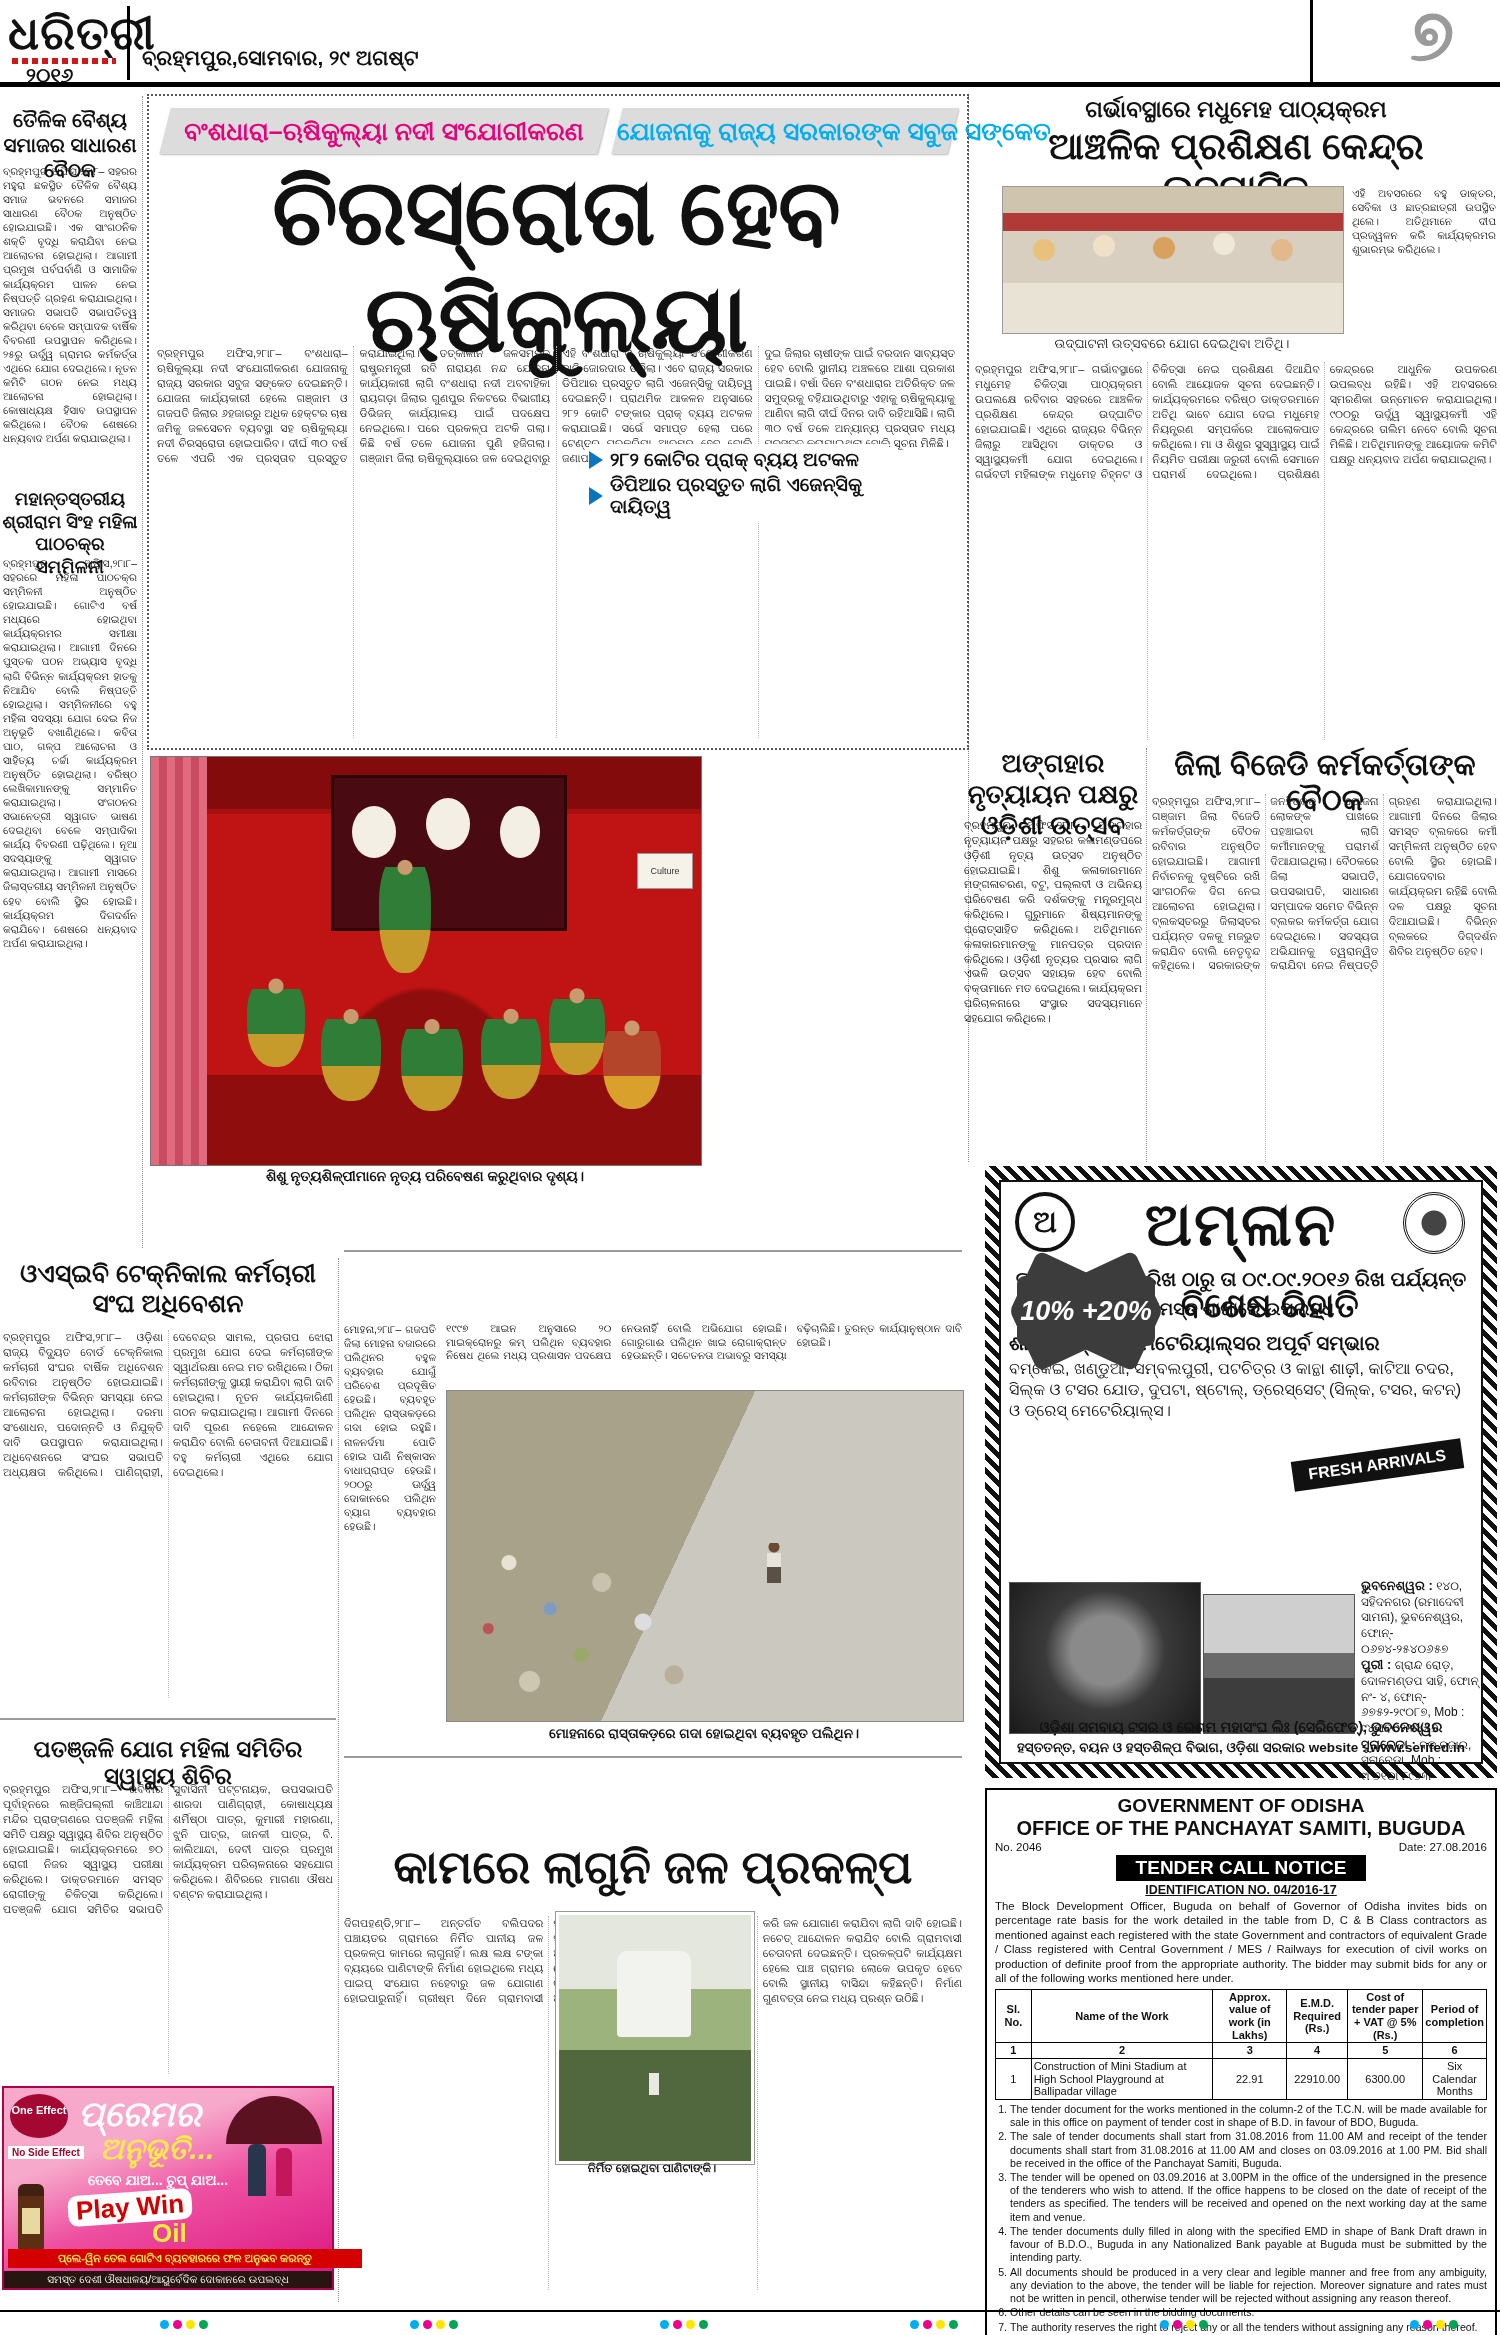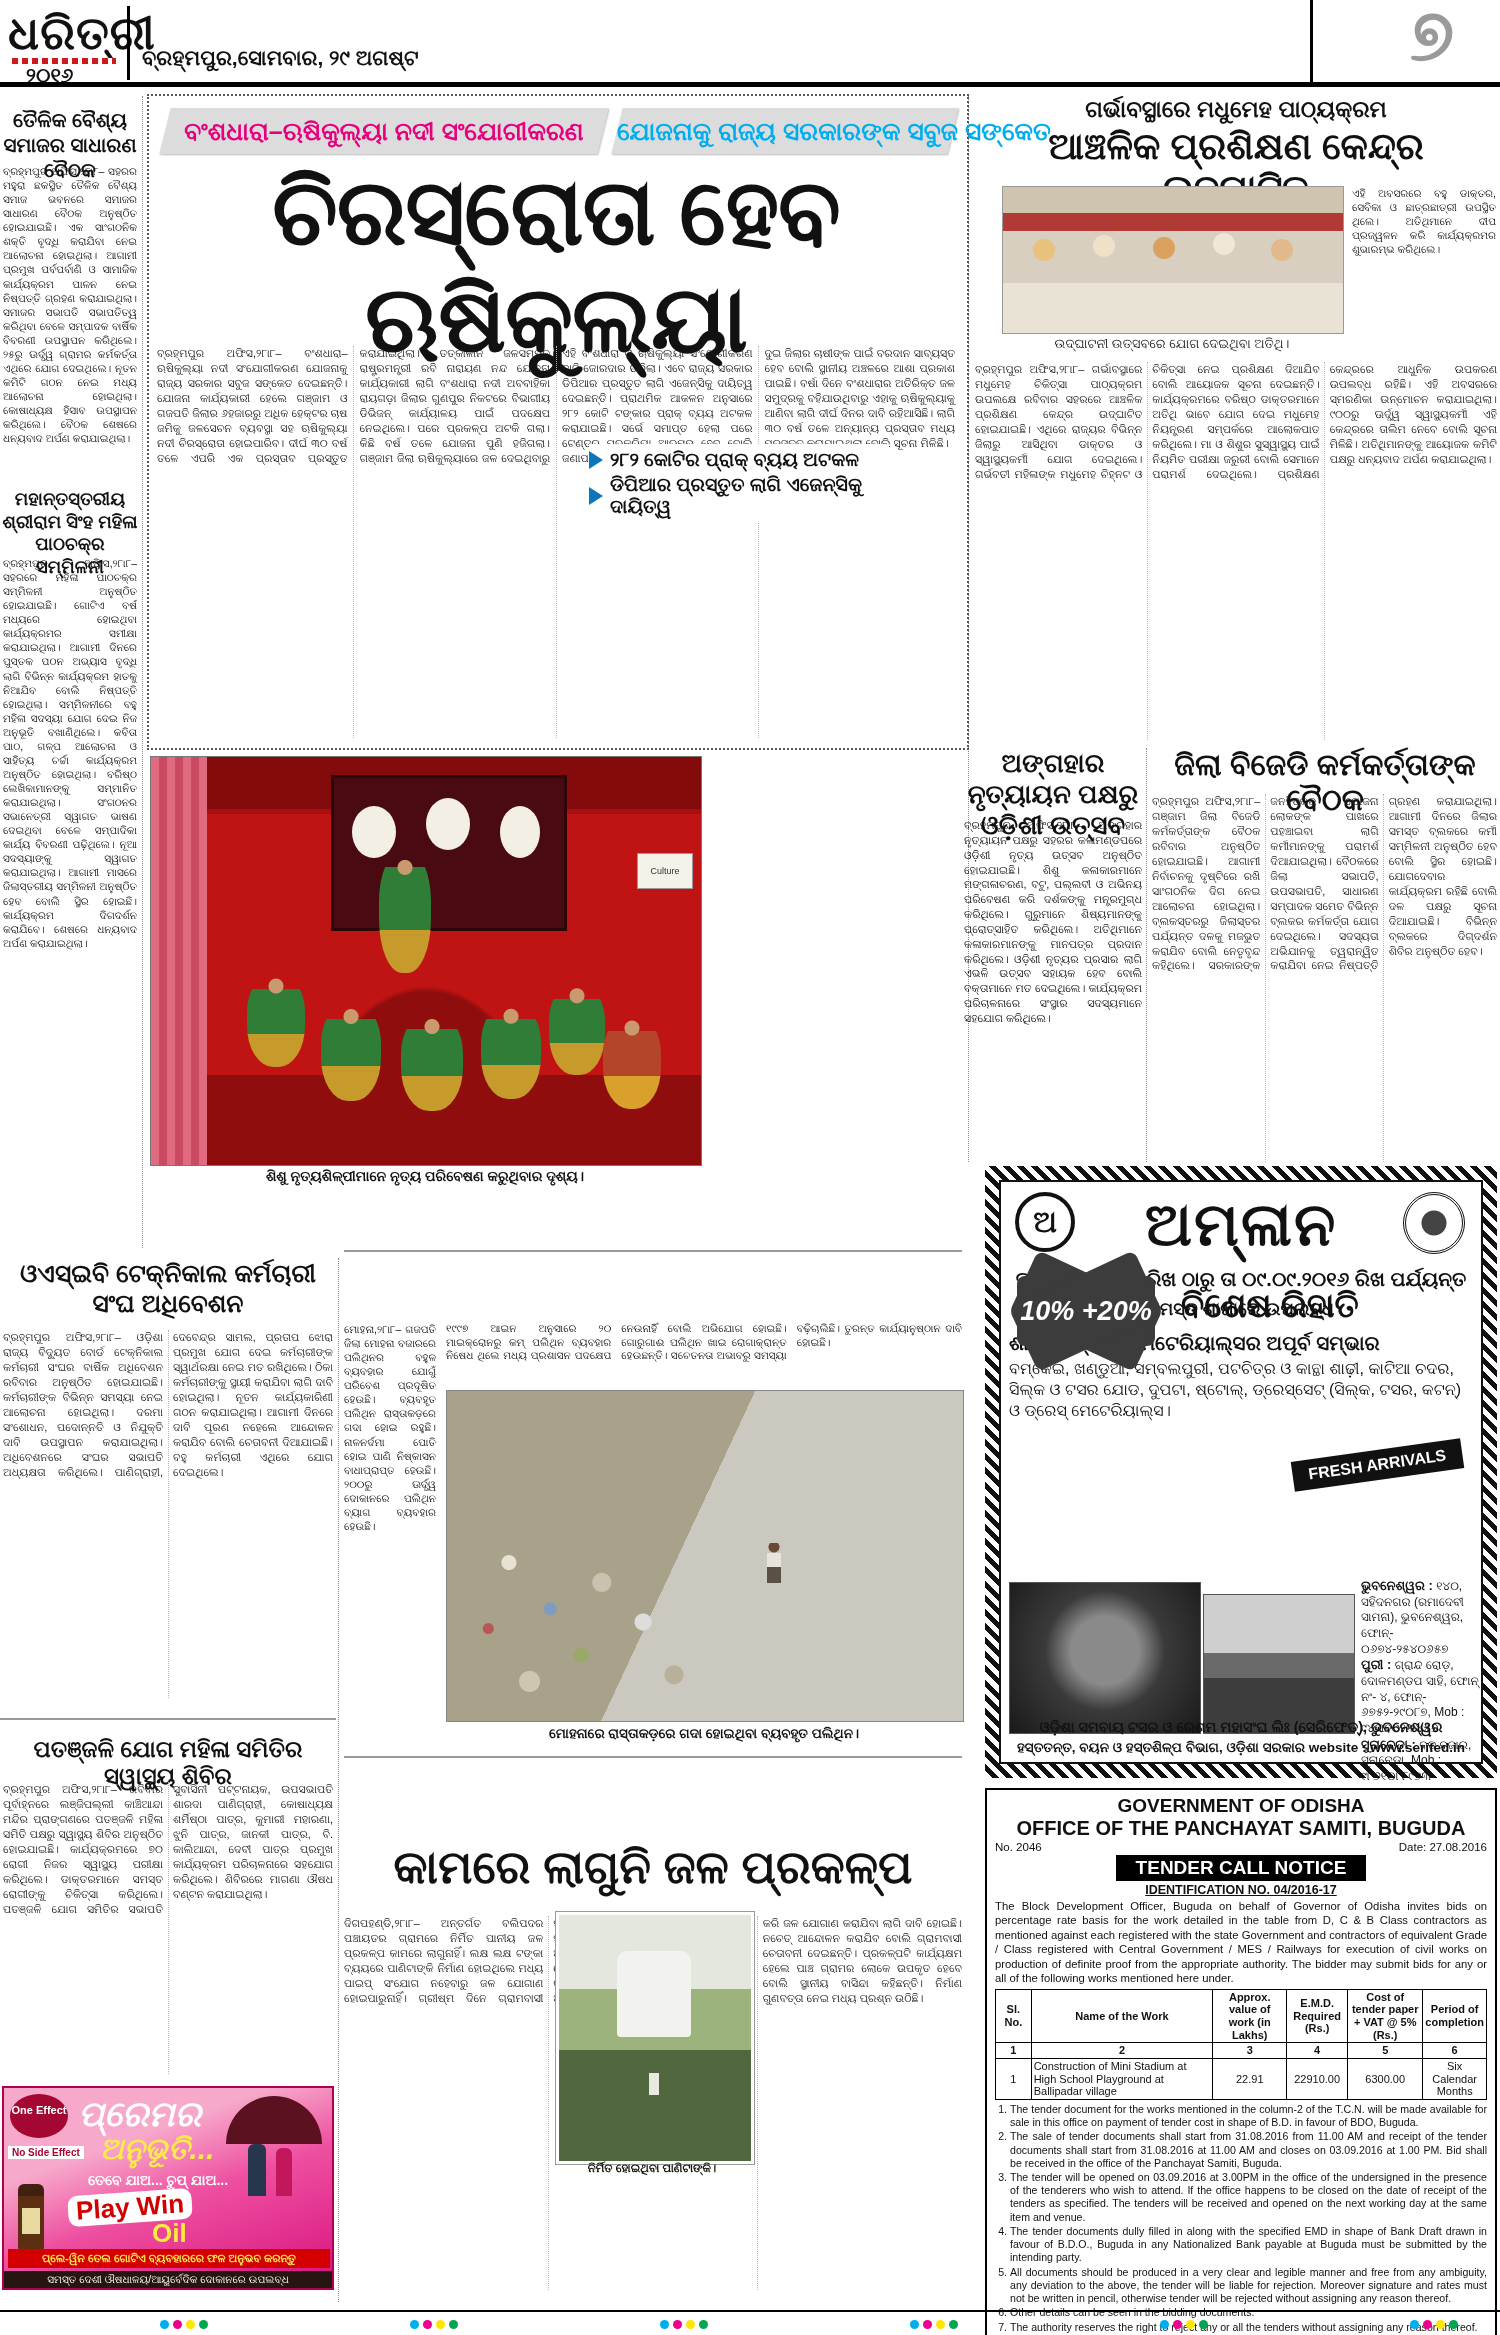--- a/index.html
+++ b/index.html
@@ -178,21 +178,21 @@
   #pwNoSide{position:absolute;left:4px;top:58px;background:#fff;color:#a30732;font-size:10px;font-weight:bold;padding:1px 4px;border-radius:0;}
   #pwBrand{position:absolute;left:64px;top:104px;font-size:26px;font-weight:bold;color:#d40000;background:#fff;
      padding:0 8px;border-radius:10px;transform:rotate(-4deg);}
   #pwOil{position:absolute;left:148px;top:130px;font-size:26px;font-weight:bold;color:#ffec3d;}
   #pwBottle{position:absolute;left:14px;top:96px;width:26px;height:66px;background:linear-gradient(180deg,#40210f 0 18%,#5d2f12 18% 100%);
      border-radius:6px 6px 3px 3px;}
   #pwBottle::after{content:"";position:absolute;left:4px;top:24px;width:18px;height:26px;background:#e8d9a0;}
   #pwUmb{position:absolute;right:10px;top:8px;width:96px;height:48px;background:#5b1120;border-radius:96px 96px 0 0;}
   #pwCplA{position:absolute;right:66px;top:56px;width:18px;height:52px;background:#27364d;border-radius:6px 6px 0 0;}
   #pwCplB{position:absolute;right:40px;top:60px;width:16px;height:48px;background:#c2185b;border-radius:6px 6px 0 0;}
-  #pwStrip{position:absolute;left:4px;bottom:20px;width:322px;background:#d40000;color:#ffe94d;
+  #pwStrip{position:absolute;left:4px;bottom:20px;width:354px;background:#d40000;color:#ffe94d;
      font-size:11px;font-weight:bold;text-align:center;padding:3px 0;}
   #pwFoot{position:absolute;left:0,bottom:0;bottom:0;width:100%;background:#26160f;color:#fff;font-size:10.5px;text-align:center;padding:2px 0;}
 
   
   #botRule{left:0;top:2310px;width:1500px;height:2px;background:#000;}
   .dots{position:absolute;top:2320px;display:flex;gap:4px;}
   .dots i{width:9px;height:9px;border-radius:50%;display:block;}
   .dc{background:#00aeef;} .dm{background:#ec008c;} .dy{background:#ffe600;} .dg{background:#00a651;}
 </style>
 </head>

